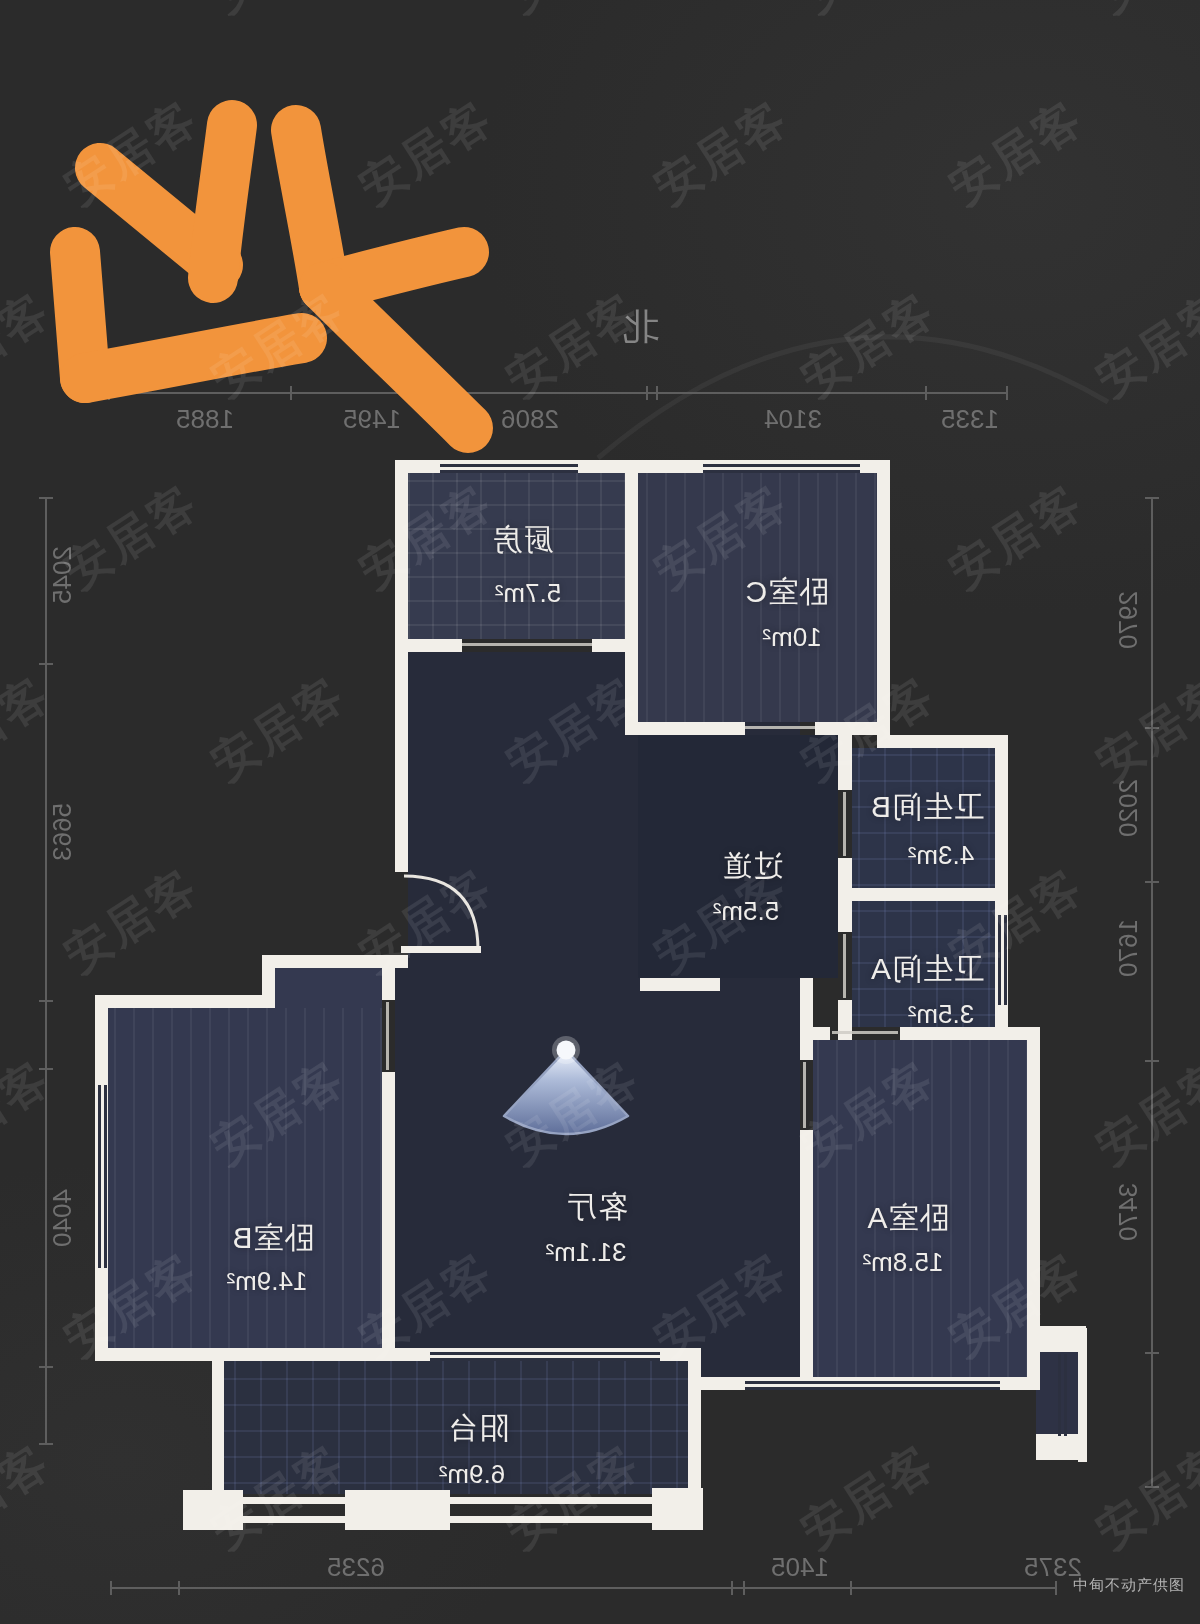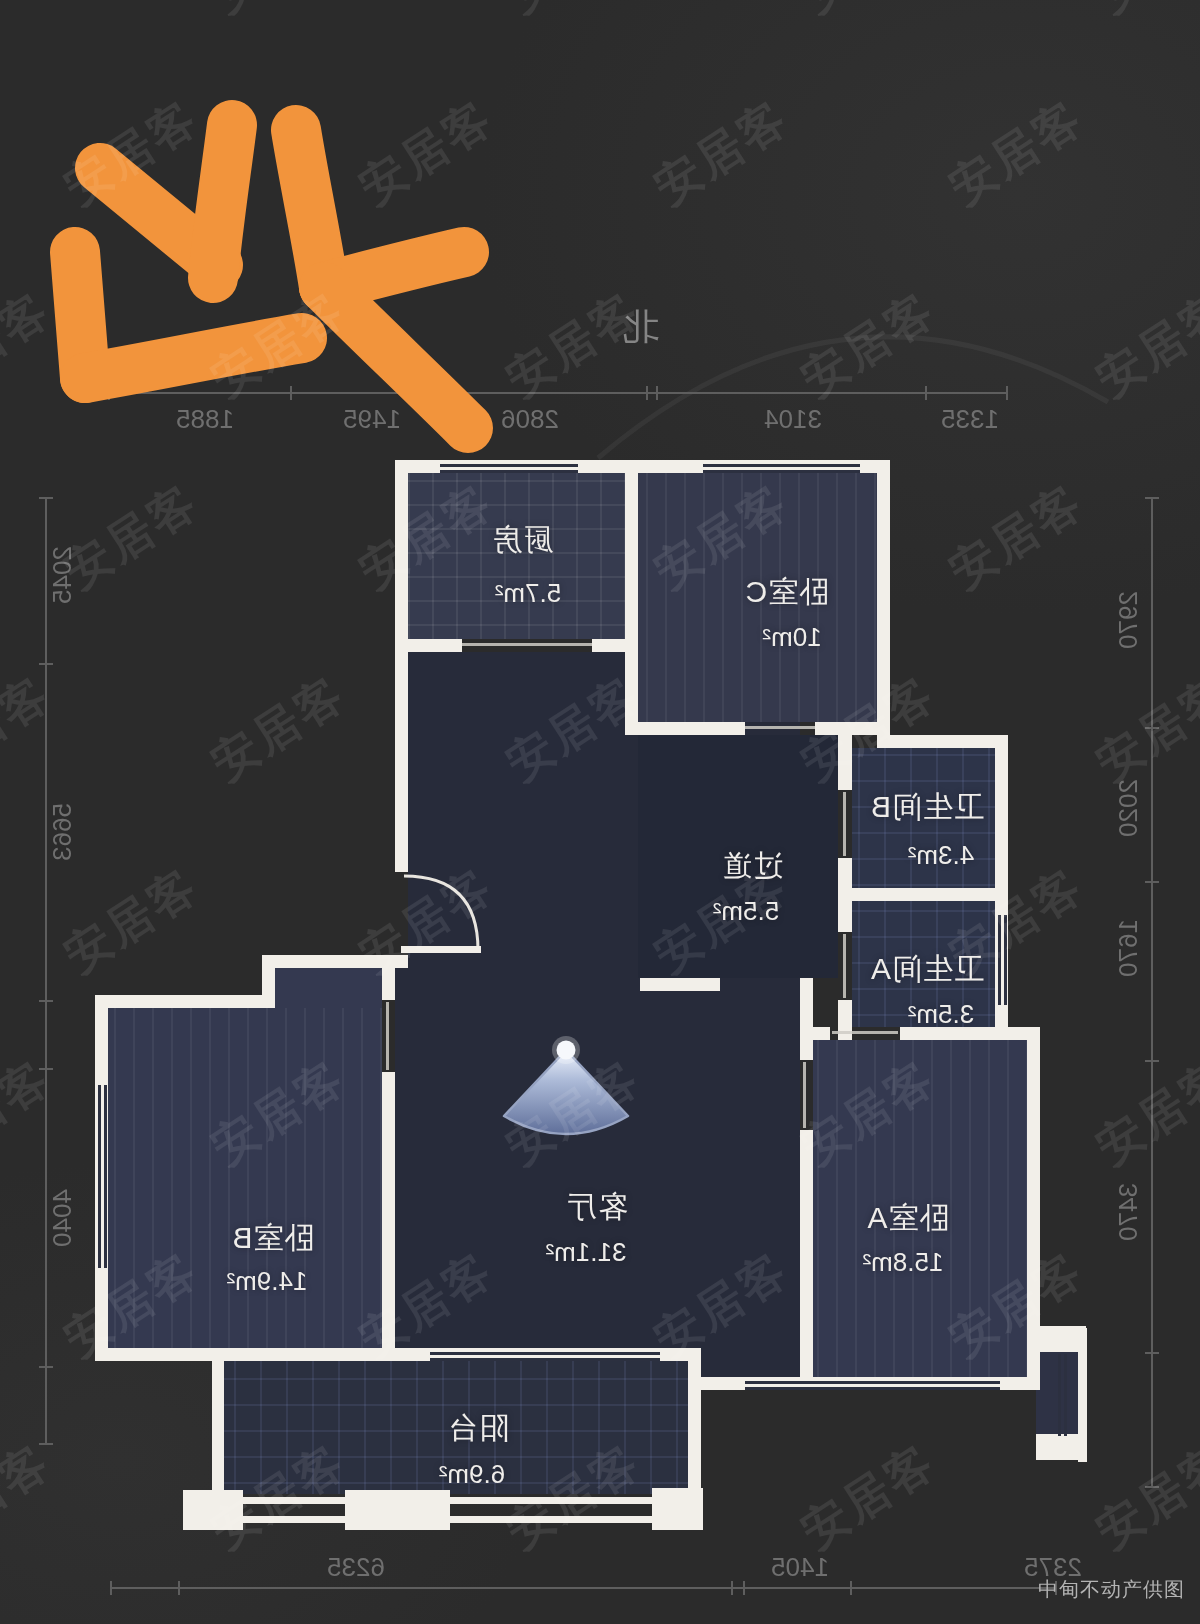--- a/index.html
+++ b/index.html
@@ -26,21 +26,21 @@
   .dim-label.vert{transform:translate(-50%,-50%) rotate(-90deg) scaleX(-1);}
   .wm{
     position:absolute;color:rgba(255,255,255,0.085);font-size:46px;font-weight:bold;
     letter-spacing:3px;transform:rotate(-33deg);white-space:nowrap;user-select:none;
   }
   #north-compass{
     position:absolute;left:641px;top:327px;color:#858585;font-size:36px;
     transform:translate(-50%,-50%) scaleX(-1);
   }
   #credit{
-    position:absolute;right:15px;top:1576px;color:#b3b3b3;font-size:20px;letter-spacing:1px;font-family:Liberation Serif, serif;
+    position:absolute;right:15px;top:1576px;color:#b3b3b3;font-size:15px;letter-spacing:1px;font-family:Liberation Serif, serif;
   }
 </style>
 </head>
 <body>
 
 <div id="stage">
 
   <svg id="plan-svg" width="1200" height="1624" viewBox="0 0 1200 1624">
     <defs>
       <pattern id="vert19" width="19" height="19" patternUnits="userSpaceOnUse">

